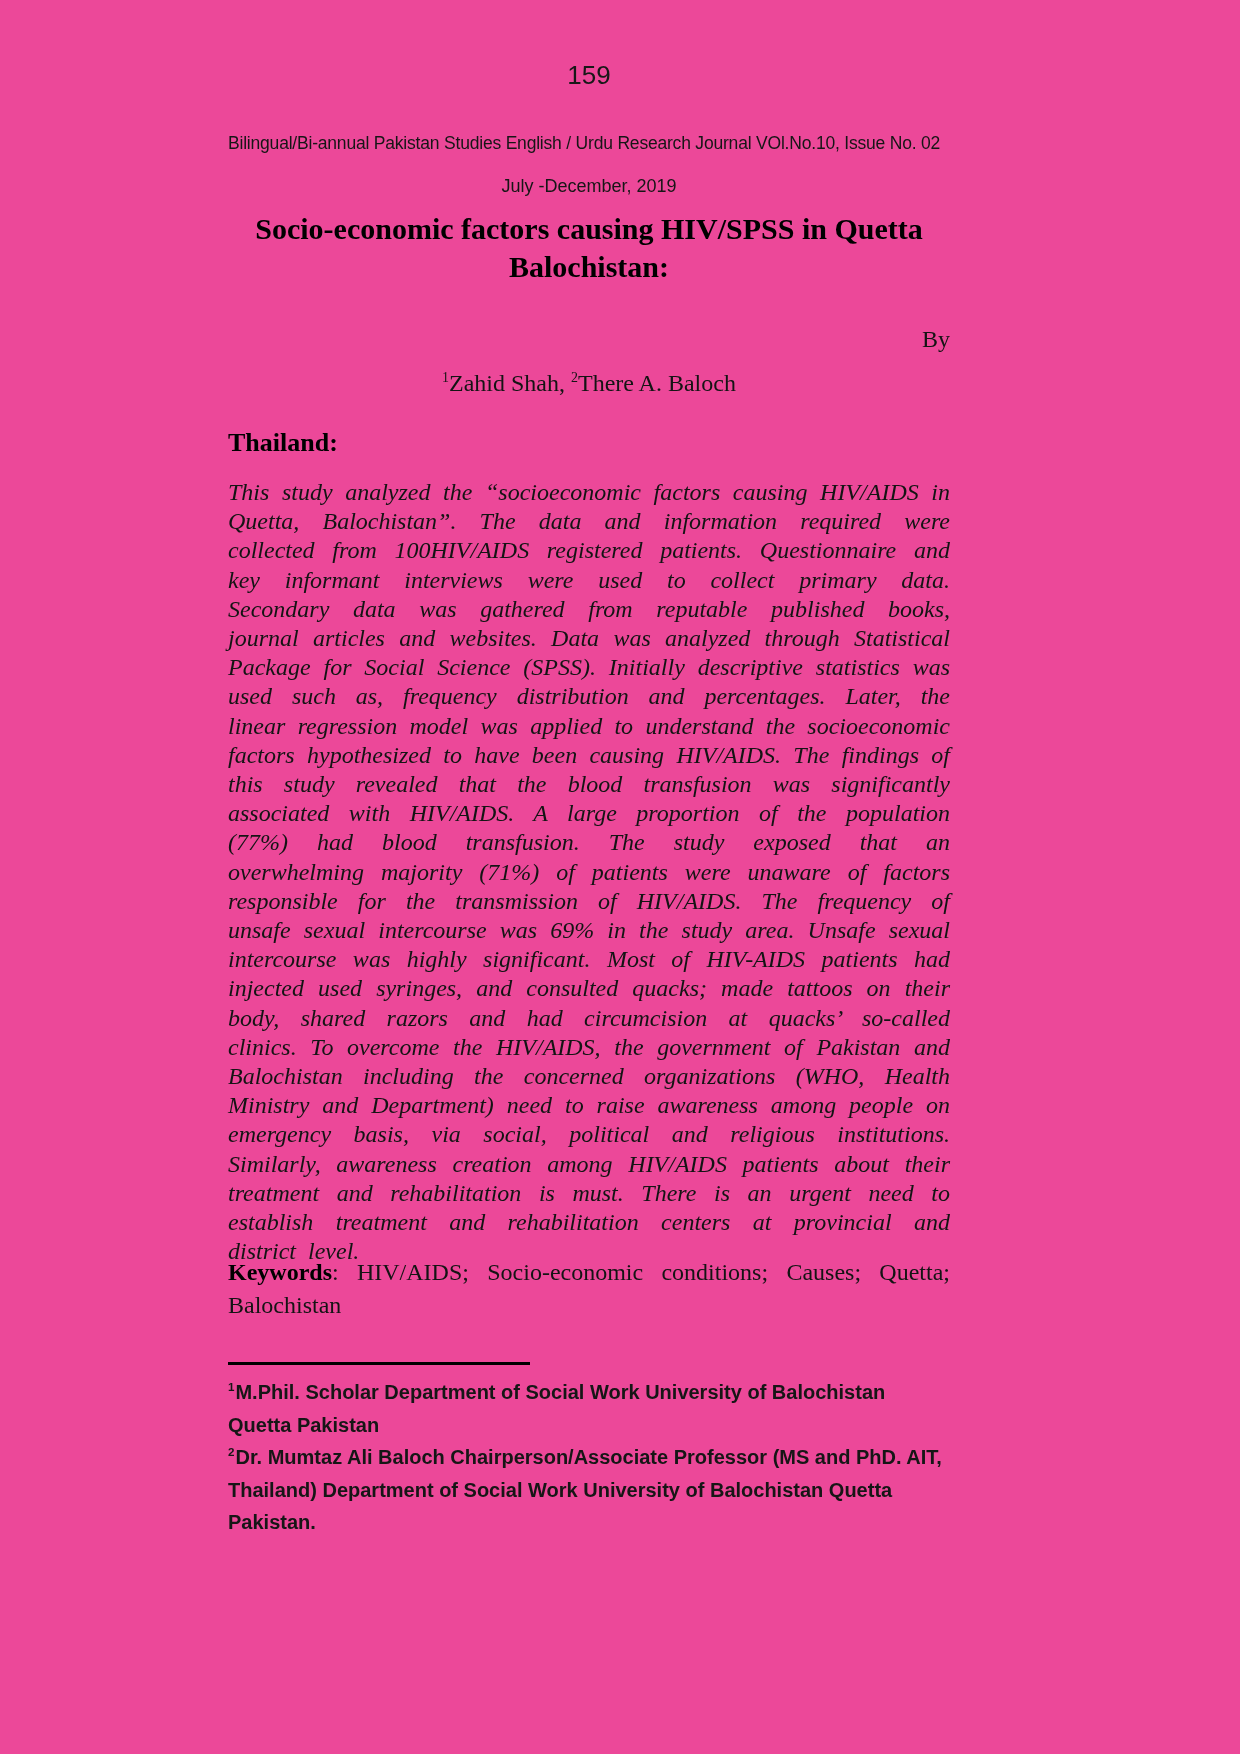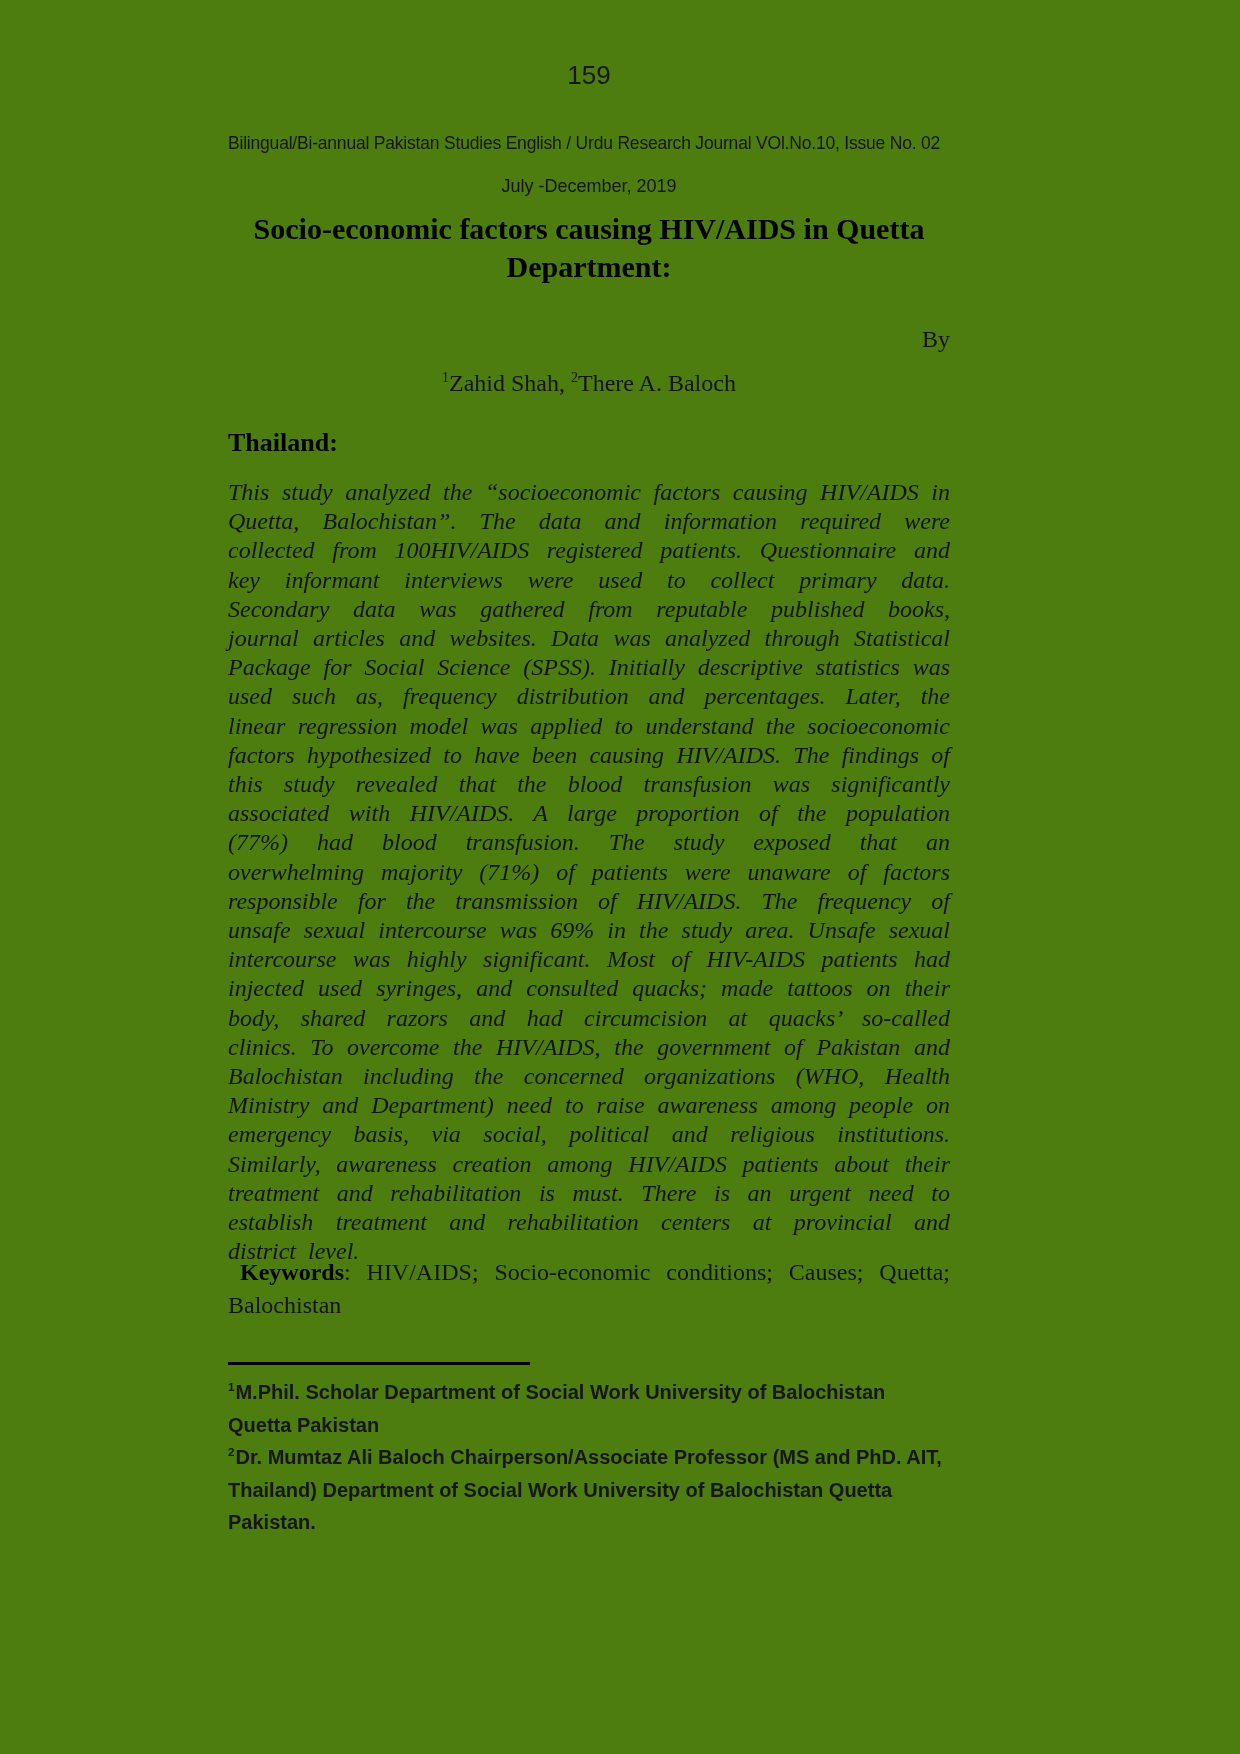--- a/index.html
+++ b/index.html
@@ -2,21 +2,21 @@
 <html><head>
 <meta charset="utf-8">
 <style>
   * { margin: 0; padding: 0; box-sizing: border-box; }
   html, body { background: #e9e9e9; }
   .page {
     position: relative;
     width: 1240px;
     height: 1754px;
     margin: 0 auto;
-    background: #4d7c0f;
+    background: #ec4899;
     color: #1b1b1b;
     overflow: hidden;
   }
   .col {
     position: absolute;
     left: 228px;
     width: 722px;
   }
   .sans { font-family: "Liberation Sans", sans-serif; }
   .serif { font-family: "Liberation Serif", serif; }
@@ -83,21 +83,21 @@
     color: #141414;
   }
   .keywords {
     top: 1256px;
     font-size: 24px;
     line-height: 33px;
     text-align: justify;
     word-spacing: 5px;
     color: #141414;
   }
-  .keywords .kw-label { font-weight: bold; color: #000; margin-left: 12px; }
+  .keywords .kw-label { font-weight: bold; color: #000; }
   .footnote-rule {
     top: 1362px;
     width: 302px;
     border-top: 3px solid #000000;
   }
   .footnotes {
     top: 1376px;
     font-size: 20px;
     line-height: 32.5px;
     color: #161616;
@@ -109,21 +109,21 @@
 <body>
 
 <div class="page">
 
   <div class="col sans page-number">159</div>
 
   <div class="col sans journal-line">Bilingual/Bi-annual Pakistan Studies English / Urdu Research Journal VOl.No.10, Issue No. 02</div>
 
   <div class="col sans date-line">July -December, 2019</div>
 
-  <h1 class="col serif article-title">Socio-economic factors causing HIV/AIDS in Quetta Department:</h1>
+  <h1 class="col serif article-title">Socio-economic factors causing HIV/SPSS in Quetta Balochistan:</h1>
 
   <div class="col serif byline">By</div>
 
   <div class="col serif authors">
     <sup>1</sup><span>Zahid Shah, </span><sup>2</sup><span>There A. Baloch</span>
   </div>
 
   <h2 class="col serif abstract-heading">Thailand:</h2>
 
   <p class="col serif abstract-body">This study analyzed the “socioeconomic factors causing HIV/AIDS in Quetta, Balochistan”. The data and information required were collected from 100HIV/AIDS registered patients. Questionnaire and key informant interviews were used to collect primary data. Secondary data was gathered from reputable published books, journal articles and websites. Data was analyzed through Statistical Package for Social Science (SPSS). Initially descriptive statistics was used such as, frequency distribution and percentages. Later, the linear regression model was applied to understand the socioeconomic factors hypothesized to have been causing HIV/AIDS. The findings of this study revealed that the blood transfusion was significantly associated with HIV/AIDS. A large proportion of the population (77%) had blood transfusion. The study exposed that an overwhelming majority (71%) of patients were unaware of factors responsible for the transmission of HIV/AIDS. The frequency of unsafe sexual intercourse was 69% in the study area. Unsafe sexual intercourse was highly significant. Most of HIV-AIDS patients had injected used syringes, and consulted quacks; made tattoos on their body, shared razors and had circumcision at quacks’ so-called clinics. To overcome the HIV/AIDS, the government of Pakistan and Balochistan including the concerned organizations (WHO, Health Ministry and Department) need to raise awareness among people on emergency basis, via social, political and religious institutions. Similarly, awareness creation among HIV/AIDS patients about their treatment and rehabilitation is must. There is an urgent need to establish treatment and rehabilitation centers at provincial and district level.</p>

